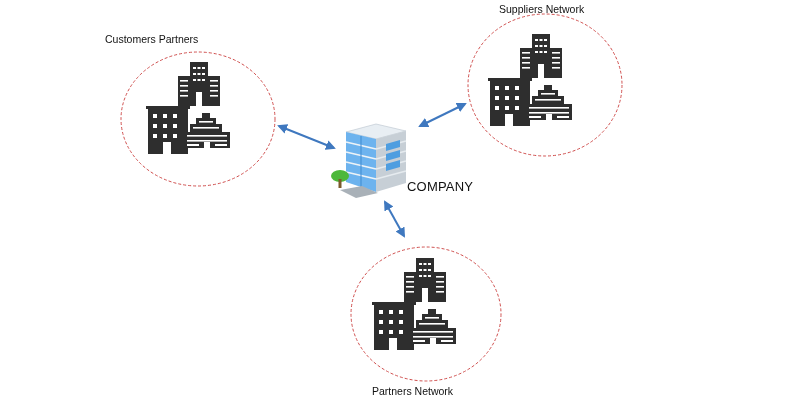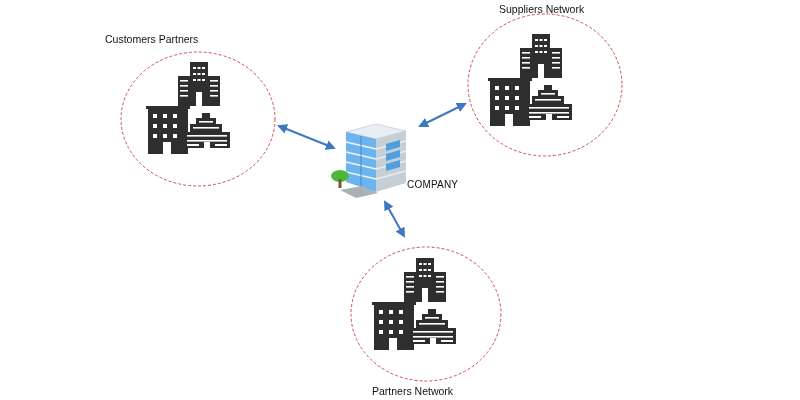--- a/index.html
+++ b/index.html
@@ -1,19 +1,19 @@
 <!DOCTYPE html>
 <html><head>
 <meta charset="utf-8">
 <style>
   html, body { margin:0; padding:0; background:#ffffff; }
   body { width:800px; height:400px; position:relative; overflow:hidden; font-family:"Liberation Sans", sans-serif; }
   svg.main { position:absolute; left:0; top:0; }
   .label { position:absolute; font-size:10.5px; color:#111; font-family:Liberation Sans, sans-serif; white-space:nowrap; }
-  .company-label { font-size:10px; letter-spacing:0.2px; }
+  .company-label { font-size:13px; letter-spacing:0.2px; }
 </style>
 </head>
 <body>
 
 <svg class="main" width="800" height="400" viewBox="0 0 800 400">
   <defs>
     <marker id="ah" viewBox="0 0 10 10" refX="8" refY="5" markerWidth="5" markerHeight="5" orient="auto-start-reverse">
       <path d="M0,0 L10,5 L0,10 z" fill="#3f78bf"></path>
     </marker>
     <g id="bgroup">

